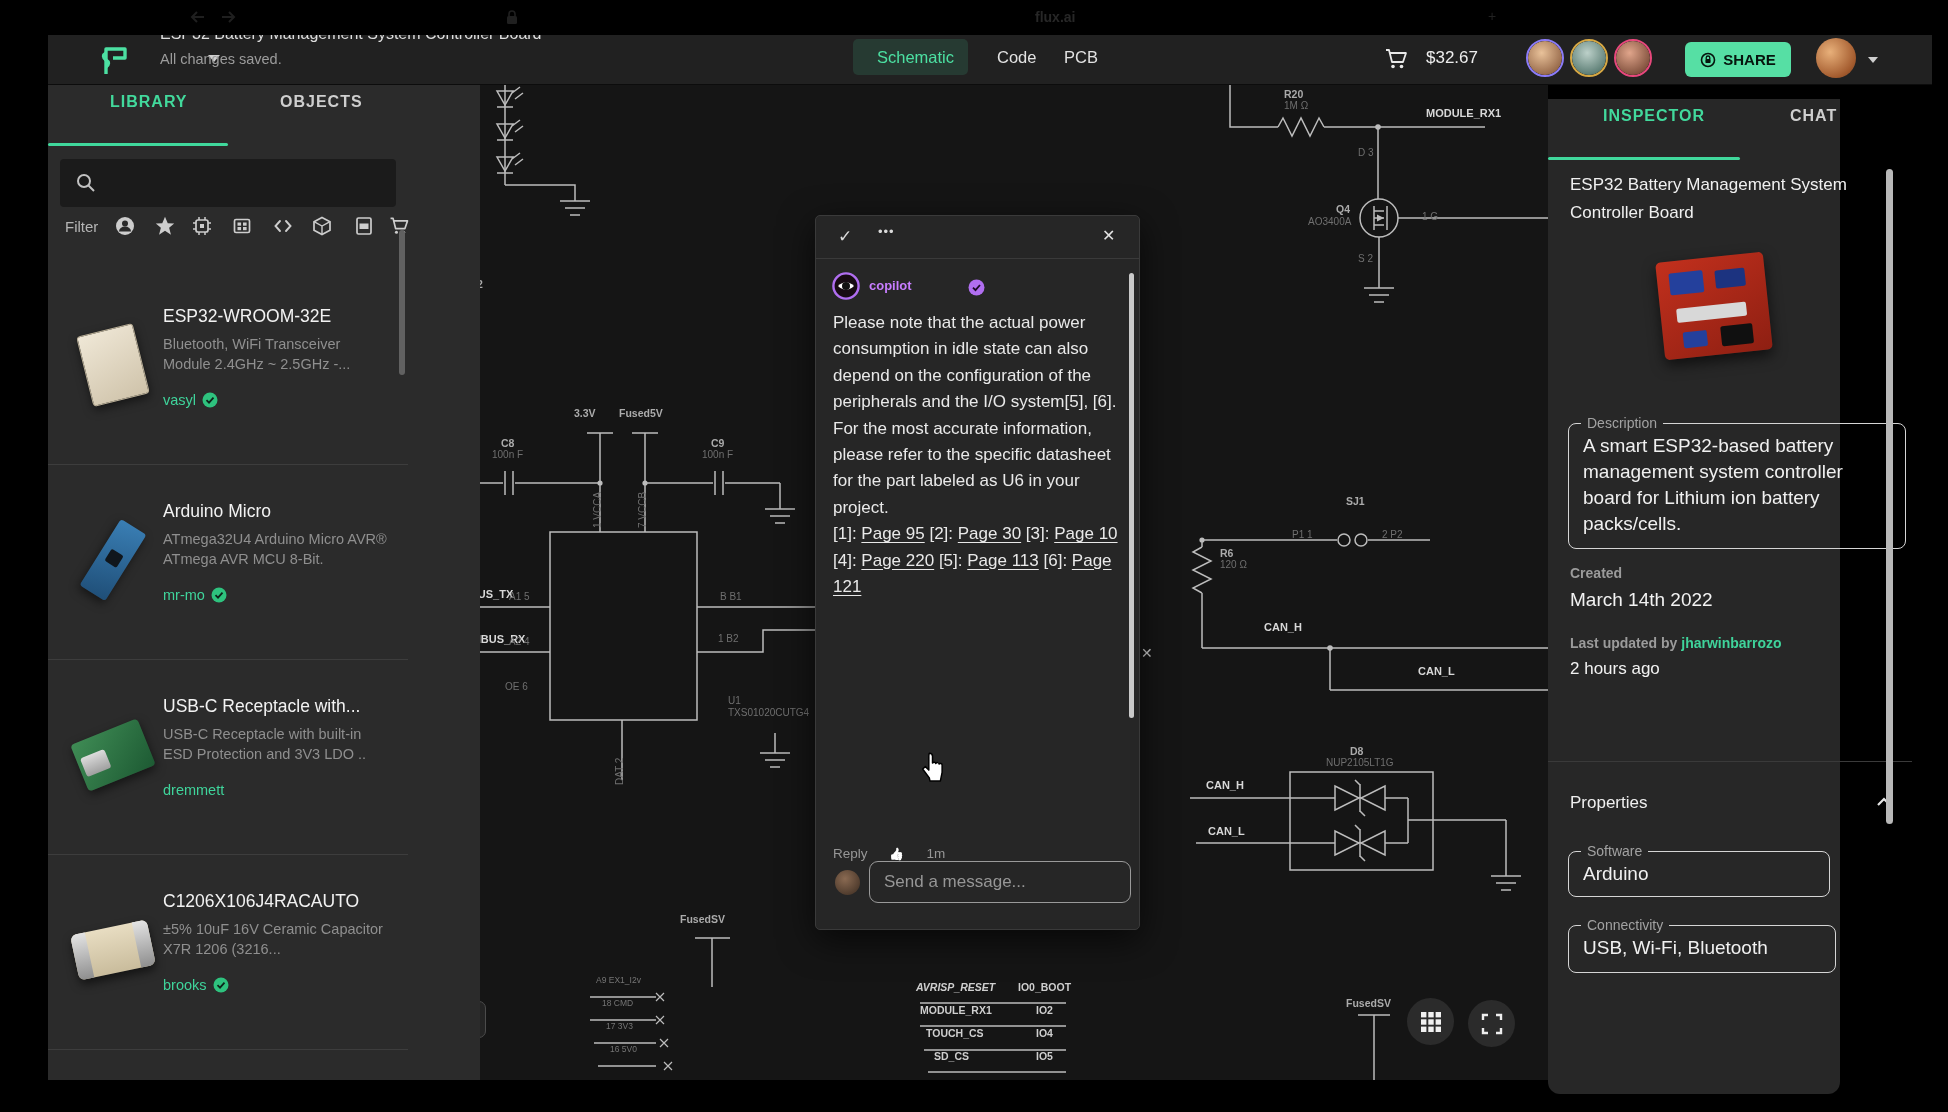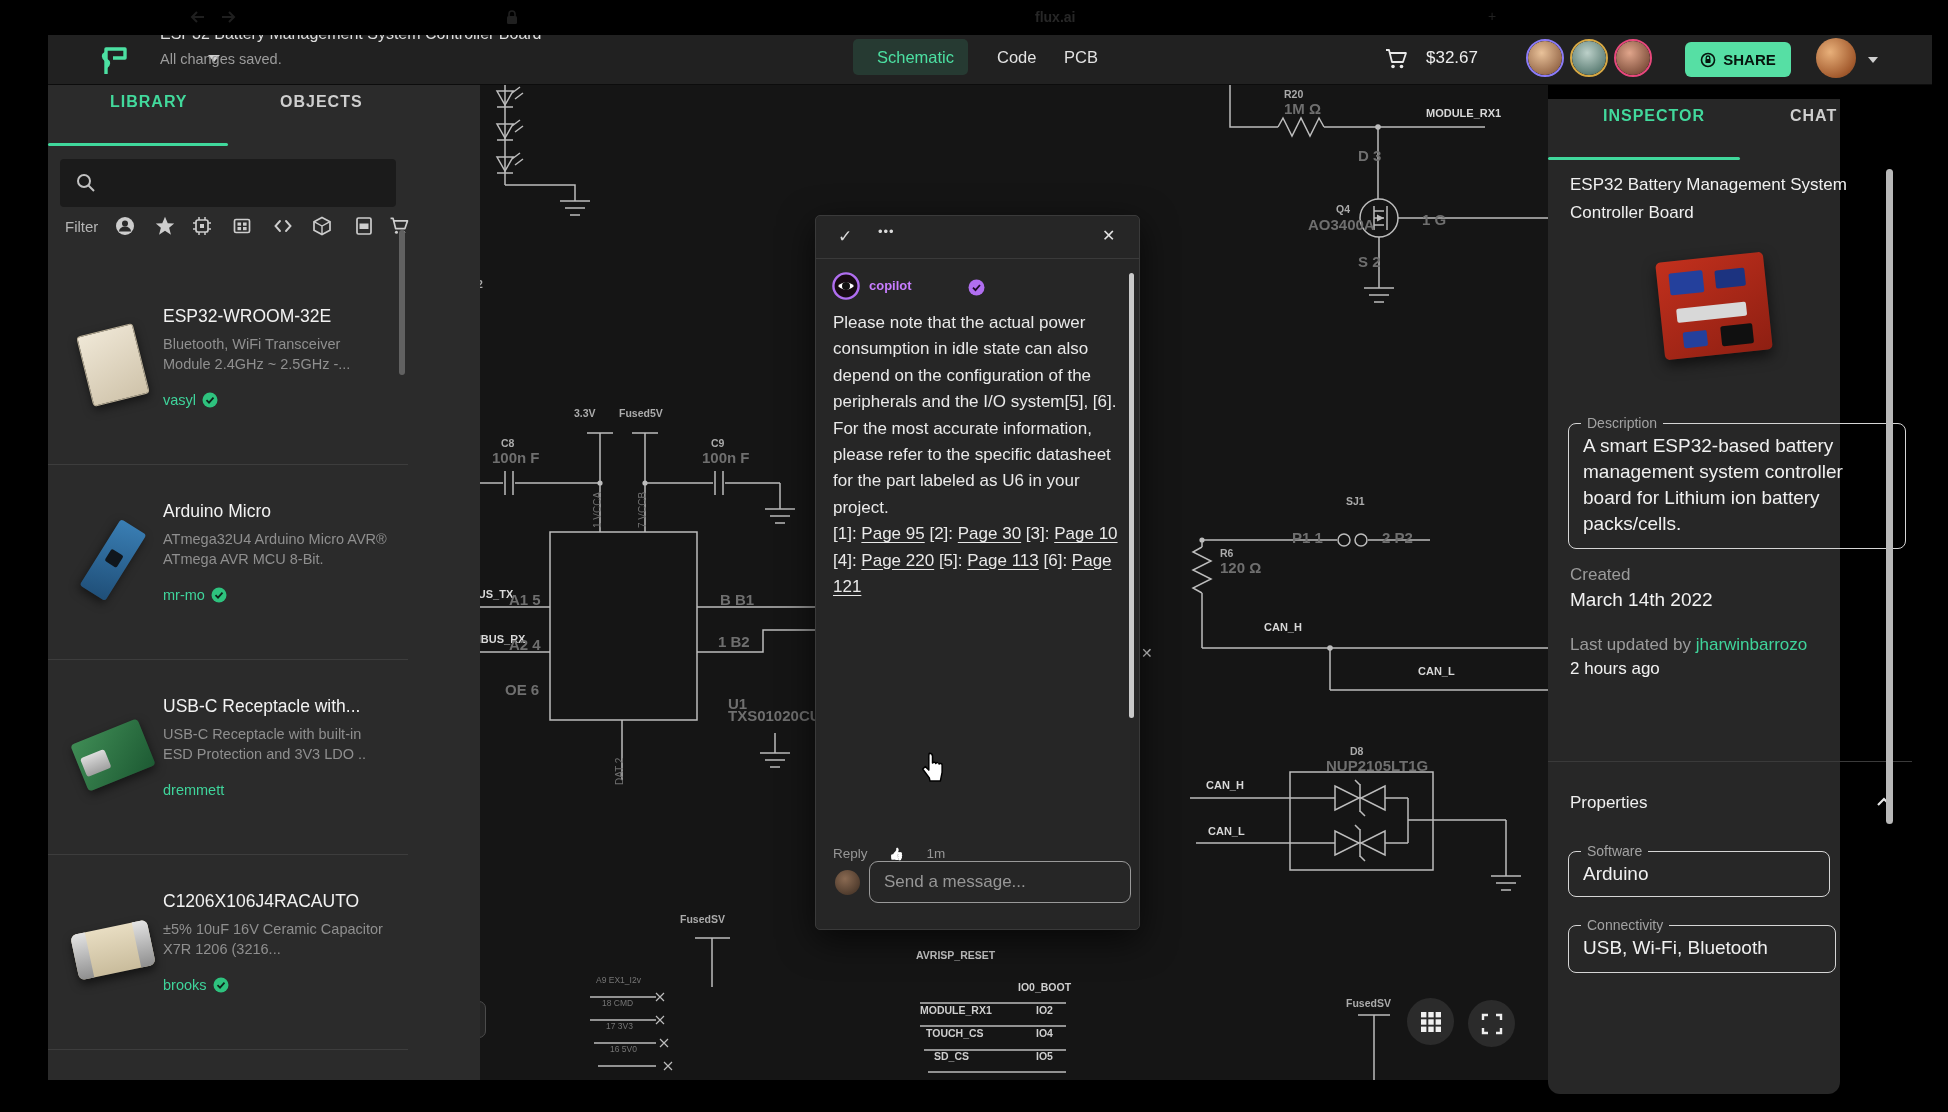--- a/index.html
+++ b/index.html
@@ -43,21 +43,21 @@
   .thumb-cap .art:before,.thumb-cap .art:after{content:"";position:absolute;top:0;width:15px;height:100%;background:linear-gradient(180deg,#e3e3e3,#8f8f8f);}
   .thumb-cap .art:before{left:0;border-radius:6px 0 0 6px;}
   .thumb-cap .art:after{right:0;border-radius:0 6px 6px 0;}
   .sb-scroll{position:absolute;left:351px;top:145px;width:6px;height:145px;background:#616161;border-radius:3px;}
   
   .canvas{position:absolute;left:360px;top:50px;width:1140px;height:995px;background:#151515;overflow:hidden;z-index:5;}
   .lbl{position:absolute;white-space:nowrap;font-size:11px;color:#9a9a9a;}
   .lbl.ref{color:#ababab;font-weight:bold;font-size:10.5px;}
   .lbl.net{color:#d8d8d8;font-weight:bold;font-size:11px;}
   .lbl.netsm{color:#cfcfcf;font-weight:bold;font-size:10.5px;}
-  .lbl.pin{color:#6f6f6f;font-size:15px;font-weight:bold;}
+  .lbl.pin{color:#6f6f6f;font-size:10px;}
   .lbl.tiny{color:#757575;font-size:8.5px;}
   .lbl.vert{color:#6f6f6f;font-size:10px;transform:rotate(-90deg);transform-origin:0 0;}
   .canvas-x{position:absolute;left:733px;top:560px;color:#cccccc;font-size:14px;}
   .comment-badge{position:absolute;left:20px;top:916px;width:58px;height:37px;background:#242424;border:1px solid #4b4b4b;border-radius:7px;display:flex;align-items:center;justify-content:center;gap:7px;color:#efefef;font-size:15px;font-weight:bold;}
   .tool-btn{position:absolute;width:47px;height:47px;border-radius:50%;background:#2b2b2b;display:flex;align-items:center;justify-content:center;}
   
   .popup{position:absolute;left:767px;top:180px;width:325px;height:715px;background:#262626;border:1px solid #3a3a3a;border-radius:5px;box-shadow:0 10px 35px rgba(0,0,0,.65);z-index:30;}
   .pp-head{position:absolute;left:0;top:0;width:100%;height:43px;border-bottom:1px solid #3a3a3a;}
   .pp-check{position:absolute;left:22px;top:10px;color:#d9d9d9;font-size:17px;}
   .pp-dots{position:absolute;left:62px;top:8px;color:#d9d9d9;font-size:13px;letter-spacing:1px;}
@@ -80,21 +80,21 @@
   .pcb-thumb{position:absolute;left:112px;top:158px;width:108px;height:98px;transform:rotate(-6deg);background:linear-gradient(150deg,#c2301d,#8e1f12);border-radius:5px;box-shadow:0 6px 14px rgba(0,0,0,.6);}
   .pcb-thumb .m1{position:absolute;left:12px;top:12px;width:34px;height:22px;background:#24409c;border-radius:2px;}
   .pcb-thumb .m2{position:absolute;left:58px;top:14px;width:30px;height:18px;background:#1c3380;border-radius:2px;}
   .pcb-thumb .m3{position:absolute;left:16px;top:48px;width:70px;height:14px;background:#d8d8d8;border-radius:2px;}
   .pcb-thumb .m4{position:absolute;left:20px;top:72px;width:24px;height:16px;background:#24409c;border-radius:2px;}
   .pcb-thumb .m5{position:absolute;left:58px;top:70px;width:32px;height:20px;background:#101010;border-radius:2px;}
   fieldset{position:absolute;margin:0;padding:0;border:1.4px solid #d5d5d5;border-radius:8px;background:transparent;}
   fieldset legend{margin-left:12px;padding:0 6px;font-size:14px;color:#a2a2a2;}
   .fs-desc{left:20px;top:316px;width:338px;height:134px;}
   .fs-desc .val{padding:2px 12px 0 14px;font-size:19px;line-height:26px;color:#f0f0f0;width:290px;}
-  .meta-label{position:absolute;left:22px;font-size:17px;color:#9b9b9b;}
+  .meta-label{position:absolute;left:22px;font-size:14px;color:#9b9b9b;font-weight:bold;}
   .meta-value{position:absolute;left:22px;font-size:19px;color:#f2f2f2;}
   .link-green{color:#3fd49b;}
   .rs-divider{position:absolute;left:0px;top:662px;width:364px;height:1px;background:#3a3a3a;}
   .props-head{position:absolute;left:22px;top:694px;font-size:17px;color:#efefef;}
   .props-chevron{position:absolute;left:328px;top:698px;}
   .fs-prop .val{padding:4px 12px 0 14px;font-size:19px;color:#f0f0f0;white-space:nowrap;}
   .fs-soft{left:20px;top:744px;width:262px;height:54px;}
   .fs-conn{left:20px;top:818px;width:268px;height:56px;}
   .fs-wire{left:20px;top:888px;width:262px;height:56px;}
   .rs-scroll{position:absolute;left:338px;top:70px;width:7px;height:655px;background:#b8b8b8;border-radius:4px;}
@@ -380,21 +380,21 @@
           <span class="lbl ref" style="left: 812px; top: 462px;">R6</span>
           <span class="lbl pin" style="left: 812px; top: 474px;">120 Ω</span>
           <span class="lbl net" style="left: 856px; top: 536px;">CAN_H</span>
           <span class="lbl net" style="left: 1010px; top: 580px;">CAN_L</span>
           <span class="lbl ref" style="left: 942px; top: 660px;">D8</span>
           <span class="lbl pin" style="left: 918px; top: 672px;">NUP2105LT1G</span>
           <span class="lbl net" style="left: 798px; top: 694px;">CAN_H</span>
           <span class="lbl net" style="left: 800px; top: 740px;">CAN_L</span>
           <span class="lbl ref" style="left: 272px; top: 828px;">FusedSV</span>
           <span class="lbl ref" style="left: 938px; top: 912px;">FusedSV</span>
-          <span class="lbl netsm" style="left: 508px; top: 864px;">AVRISP_RESET</span>
+          <span class="lbl netsm" style="left: 508px; top: 896px; font-style: italic;">AVRISP_RESET</span>
           <span class="lbl netsm" style="left: 610px; top: 896px;">IO0_BOOT</span>
           <span class="lbl netsm" style="left: 512px; top: 919px;">MODULE_RX1</span>
           <span class="lbl netsm" style="left: 628px; top: 919px;">IO2</span>
           <span class="lbl netsm" style="left: 518px; top: 942px;">TOUCH_CS</span>
           <span class="lbl netsm" style="left: 628px; top: 942px;">IO4</span>
           <span class="lbl netsm" style="left: 526px; top: 965px;">SD_CS</span>
           <span class="lbl netsm" style="left: 628px; top: 965px;">IO5</span>
           <span class="lbl tiny" style="left: 188px; top: 890px;">A9 EX1_I2v</span>
           <span class="lbl tiny" style="left: 194px; top: 913px;">18 CMD</span>
           <span class="lbl tiny" style="left: 198px; top: 936px;">17 3V3</span>

